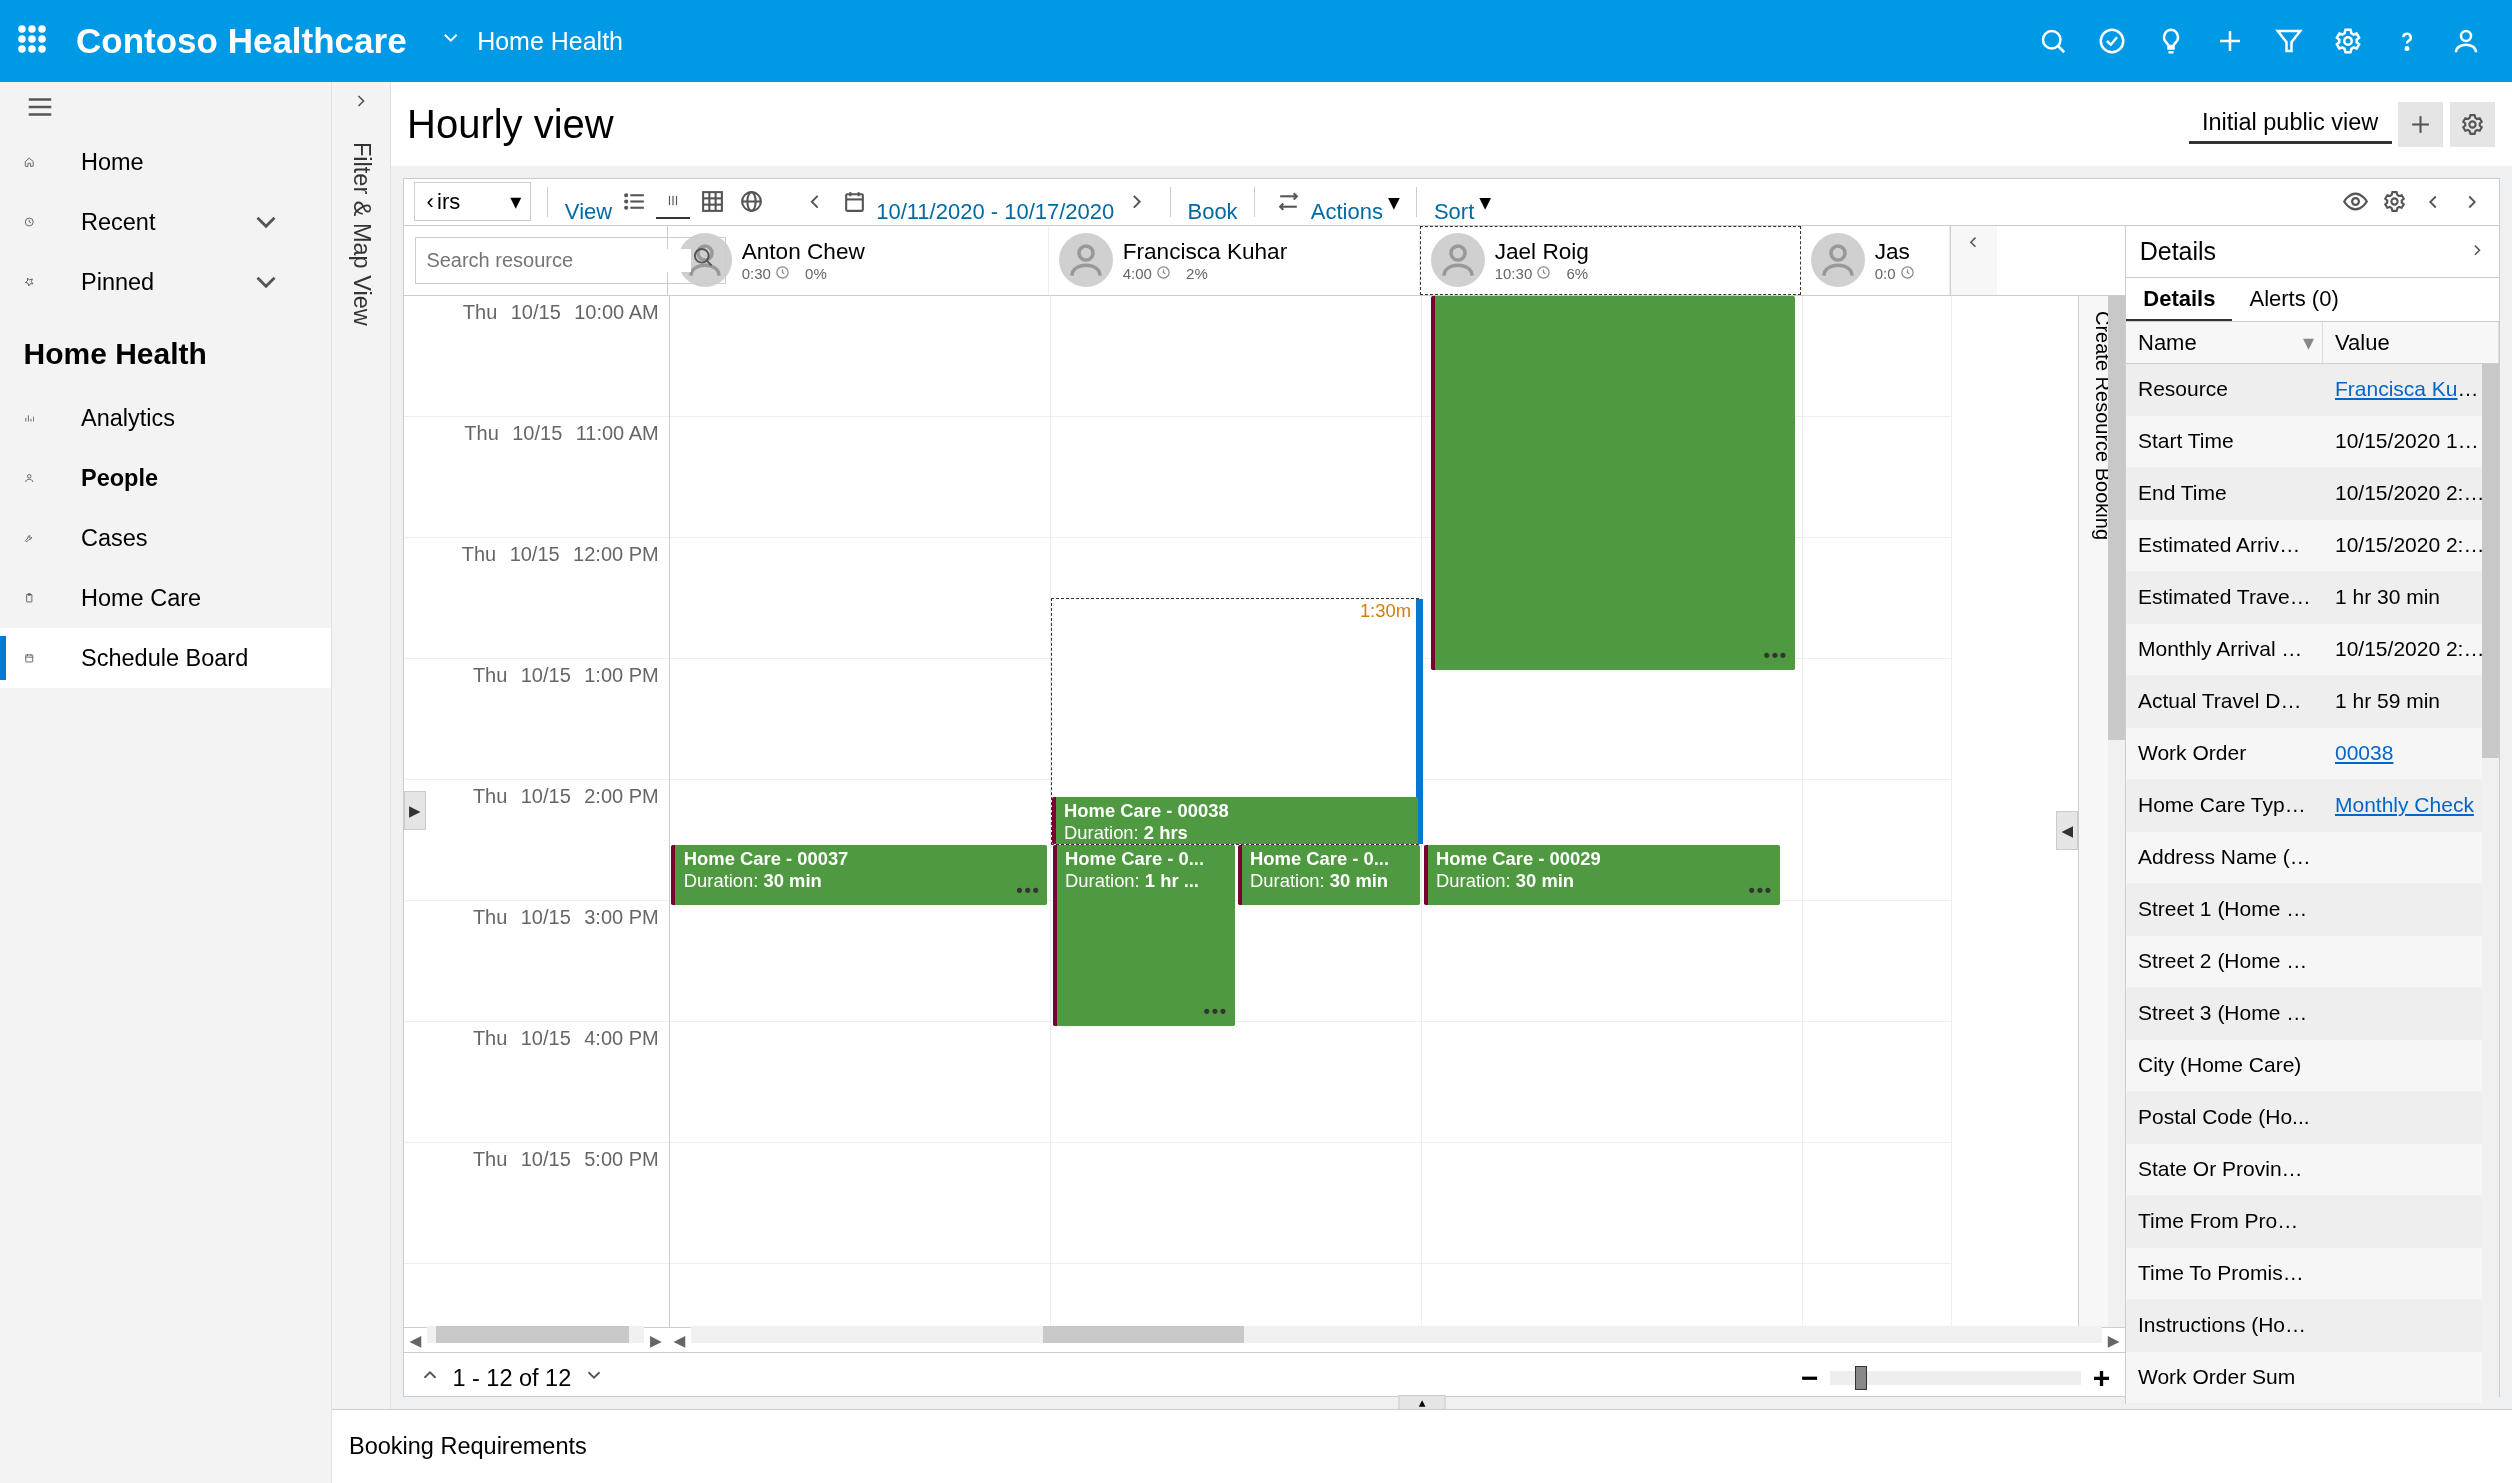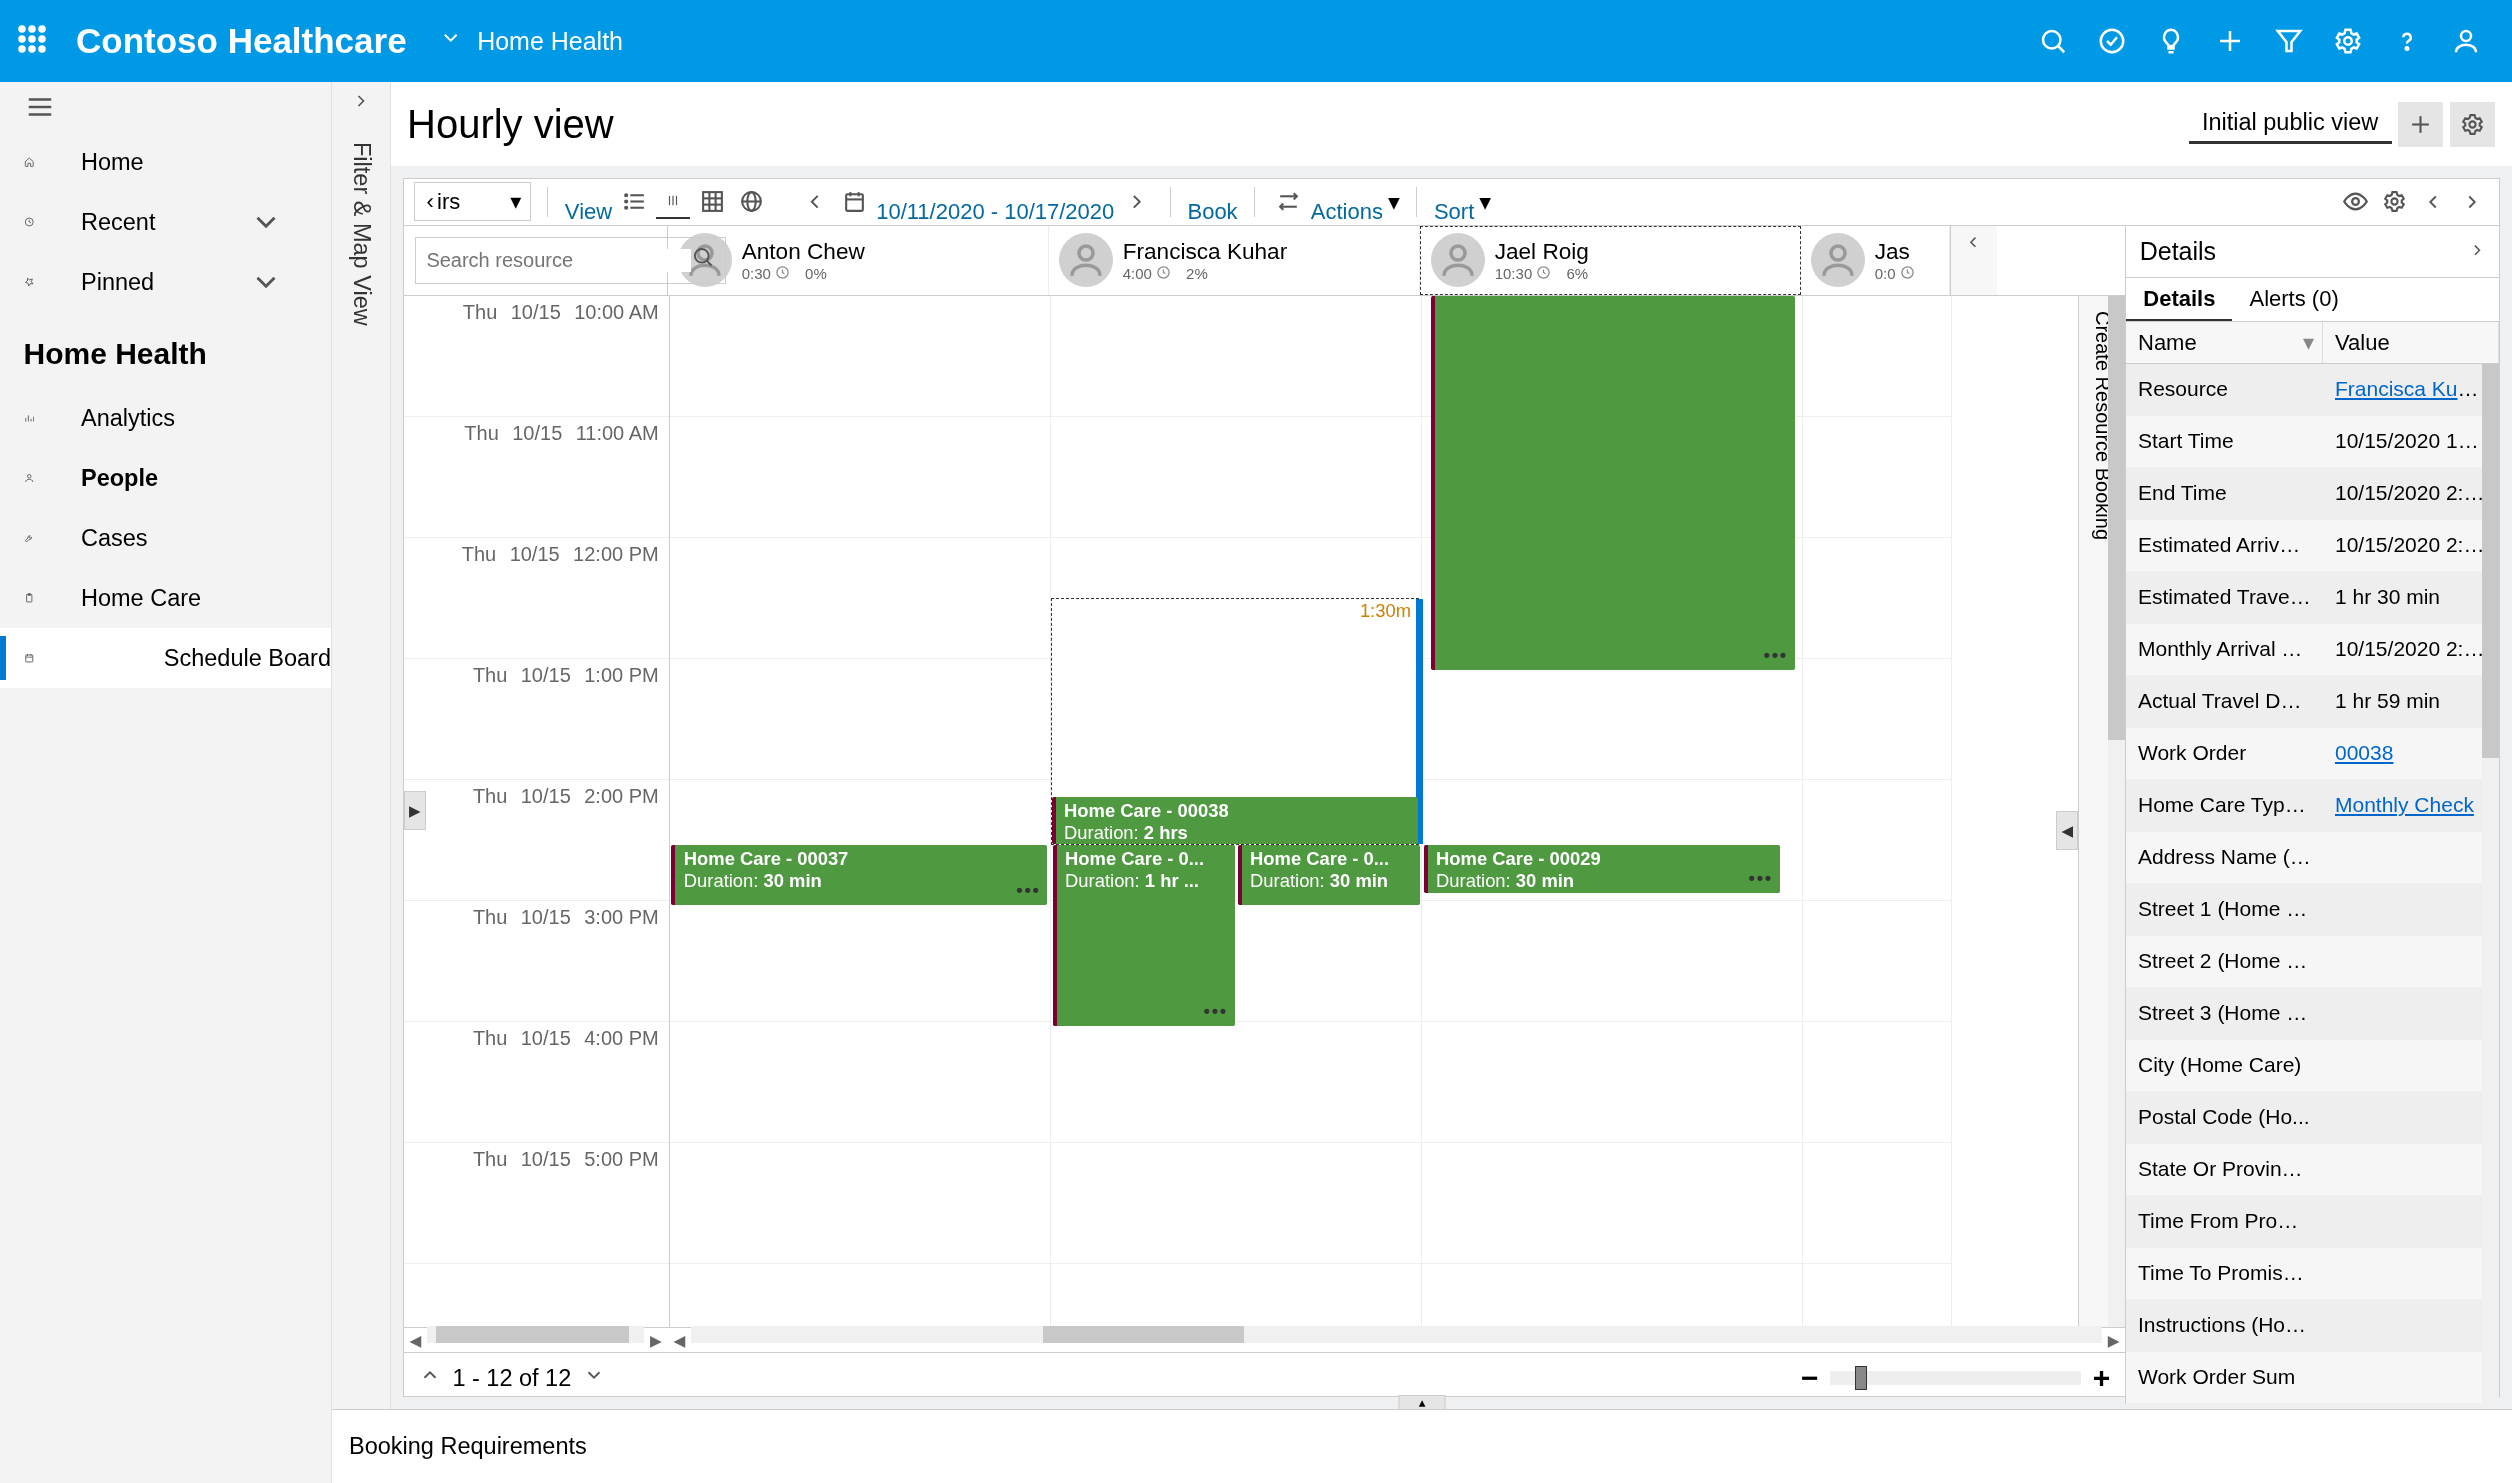--- a/index.html
+++ b/index.html
@@ -15,21 +15,21 @@
 .topbar .hicon { width: 59px; height: 59px; display:flex; align-items:center; justify-content:center; cursor:pointer; }
 .topbar svg { stroke: #fff; fill: none; stroke-width: 2; }
 
 
 .leftnav { position: absolute; top: 82px; left: 0; width: 332px; bottom: 0; background: #f3f3f3; border-right: 0.8px solid #e1e1e1; }
 .leftnav .ham { height: 50px; display:flex; align-items:center; padding-left: 25px; cursor:pointer; }
 .leftnav .navitem { height: 60px; display:flex; align-items:center; padding-left: 23.5px; cursor:pointer; position:relative; }
 .leftnav .navitem .icon { width: 34px; height: 34px; margin-right: 23.5px; display:flex; align-items:center; justify-content:center; }
 .leftnav .navitem .chev-r { position: absolute; right: 25px; }
 .leftnav .section-head { font-size: 30px; font-weight: 600; padding: 25px 23.5px 17px; }
-.leftnav .navitem.selected { background: #fff; justify-content: space-between; }
+.leftnav .navitem.selected { background: #fff; }
 .leftnav .navitem.selected::before { content:""; position:absolute; left:0; top:8.4px; bottom:8.4px; width:5.9px; background:#0078d4; }
 .leftnav .navitem.bold { font-weight:600; }
 
 
 .main { position:absolute; top:82px; left:332px; right:0; bottom:0; display:flex; flex-direction:column; }
 
 
 .filtstrip { position:absolute; left:0; top:0; width:59px; bottom:74px; background:#f3f3f3; border-right:0.8px solid #e1e1e1; display:flex; flex-direction:column; align-items:center; padding-top:8.4px; }
 .filtstrip .vtext { writing-mode: vertical-rl; margin-top: 25px; font-size: 23.5px; color:#333; }
 .filtstrip .chevbtn { cursor:pointer; }
@@ -625,21 +625,21 @@
                 </div>
                 <div class="booking green" style="left: 383px; top: 549px; width: 182px; height: 181px;">
                   <div class="btitle">Home Care - 0...</div>
                   <div class="bsub">Duration: <b>1 hr ...</b></div>
                   <div class="menu">•••</div>
                 </div>
                 <div class="booking green" style="left: 568px; top: 549px; width: 182px; height: 60px;">
                   <div class="btitle">Home Care - 0...</div>
                   <div class="bsub">Duration: <b>30 min</b></div>
                 </div>
-                <div class="booking green" style="left: 754px; top: 549px; width: 356px; height: 48px;">
+                <div class="booking green" style="left: 754px; top: 549px; width: 356px; height: 60px;">
                   <div class="btitle">Home Care - 00029</div>
                   <div class="bsub">Duration: <b>30 min</b></div>
                   <div class="menu">•••</div>
                 </div>
               </div>
             <div class="crbcol">
               <div style="writing-mode:vertical-rl; font-size:20px; padding:15px 11.7px;">Create Resource Booking</div>
             </div>
             <div class="vscrollbar" style="right:0; top:0; bottom:0;">
                 <div class="thumb" style="top:0; height:444px;"></div>

